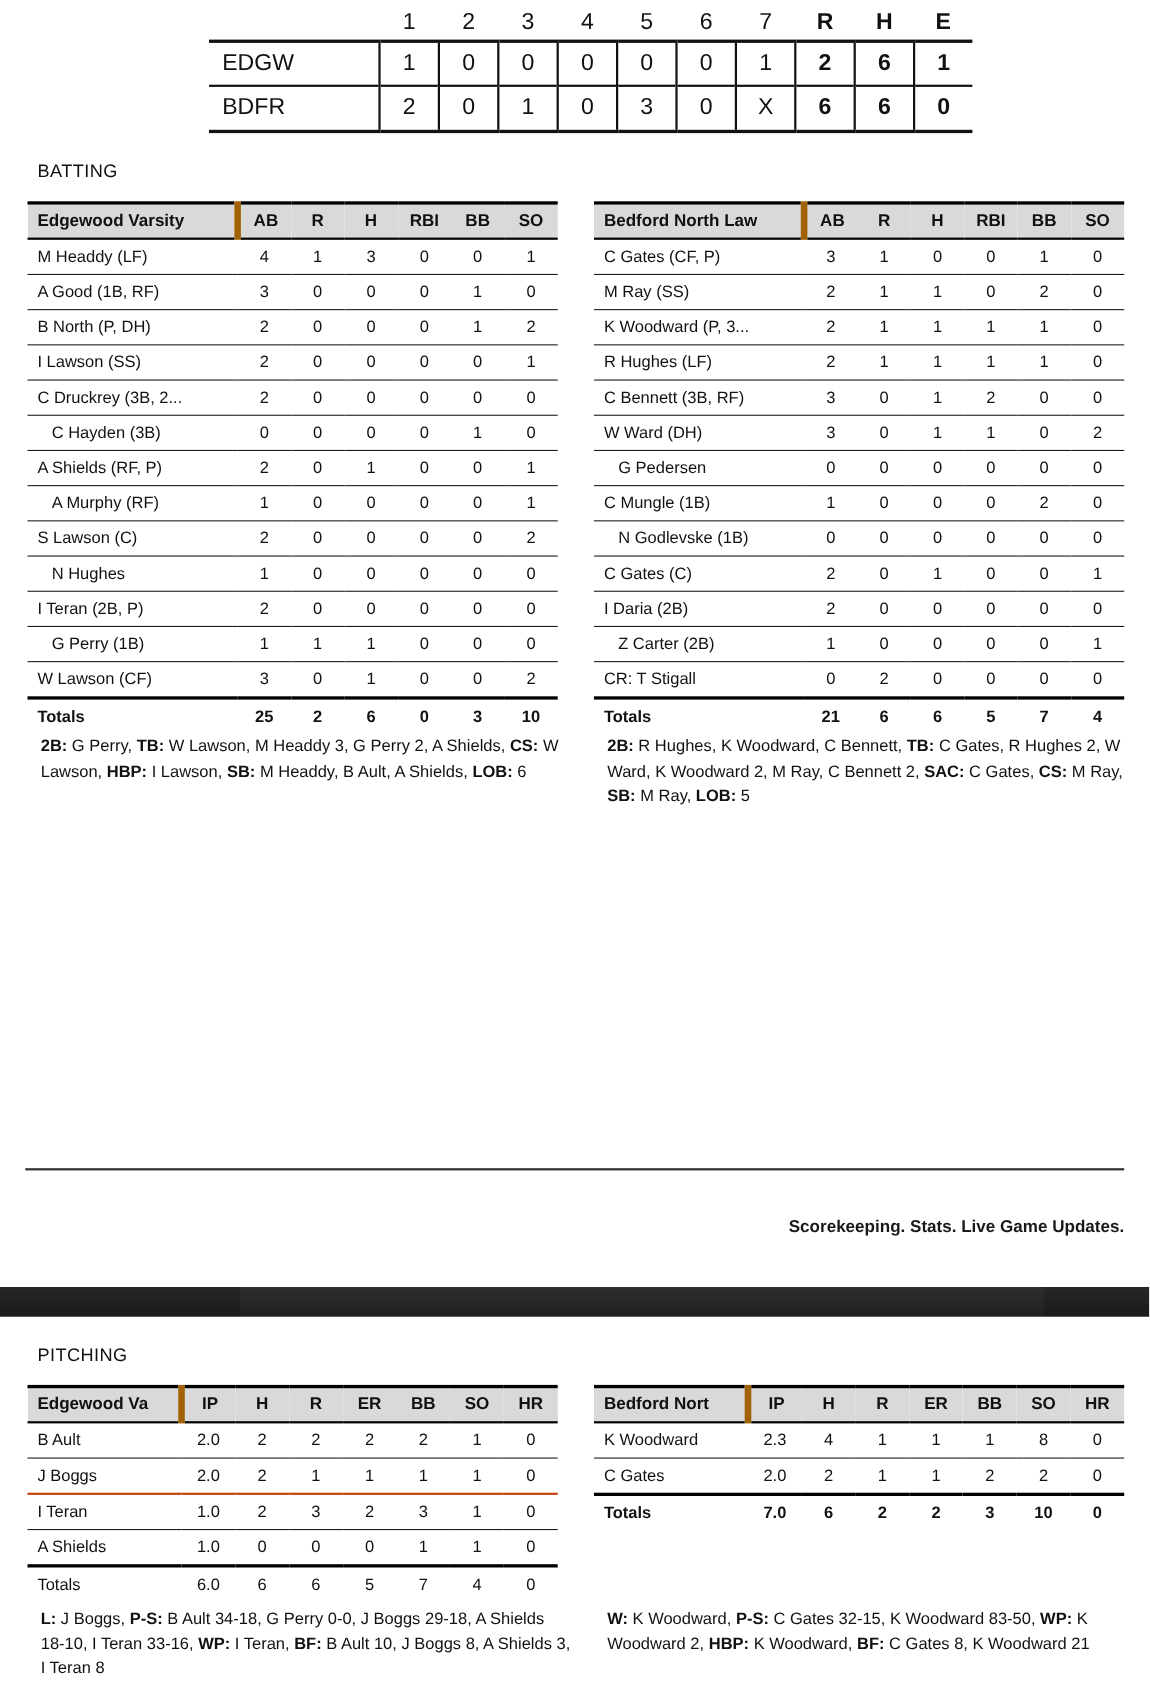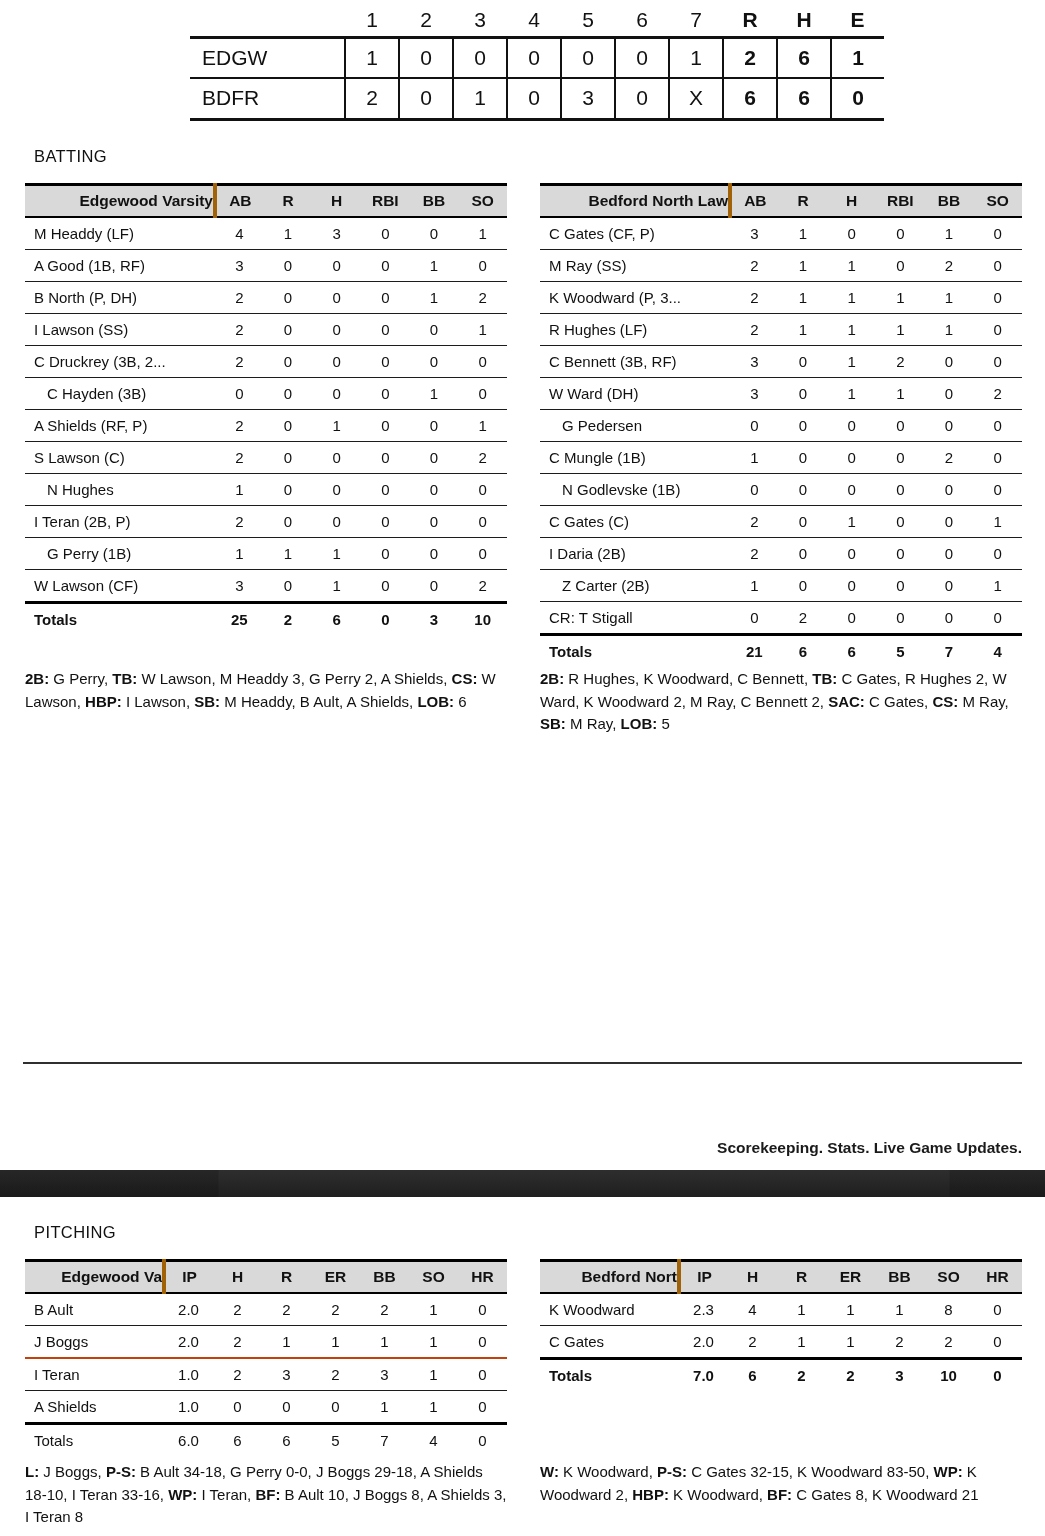--- a/index.html
+++ b/index.html
@@ -29,42 +29,42 @@
   #batting-cols{top:183px;height:640px;}
   #pitching-cols{top:1259px;height:277px;}
   .col{position:absolute;top:0;left:0;width:482px;}
   .col.right{left:515px;}
 
   
   .stat-table{border-collapse:collapse;table-layout:fixed;width:482px;color:#111;}
   .stat-table th,.stat-table td{padding:0;font-size:15px;height:31px;}
   .stat-table thead th{background:var(--header-gray,#d9d9d9);border-top:3px solid #000;
       border-bottom:2px solid #000;font-weight:bold;font-size:15.5px;height:30px;text-align:center;}
-  .stat-table thead th.name{text-align:right;padding-left:9px;white-space:nowrap;overflow:hidden;
-      border-right:4px solid #a16207;}
+  .stat-table thead th.name{text-align:left;padding-left:9px;white-space:nowrap;overflow:hidden;
+      border-right:6px solid #a16207;}
   .stat-table.cols6 .name{width:179px;}
   .stat-table.cols7 .name{width:128px;}
   .stat-table td.name{text-align:left;padding-left:9px;white-space:nowrap;overflow:hidden;}
   .stat-table td.name.indent{padding-left:22px;}
   .stat-table td.stat{text-align:center;}
   .stat-table tbody td{border-bottom:1px solid #1c1c1c;}
   .stat-table tr.bold-row td{font-weight:normal;border-top:2px solid #c2410c;}
   .stat-table tr.totals td{border-top:3px solid #000;border-bottom:none;font-weight:bold;}
   .stat-table tr.totals.regular td{font-weight:normal;}
 
   
-  .notes{position:absolute;left:0;width:482px;margin:0;font-size:15px;line-height:22.5px;color:#111;}
+  .notes{position:absolute;left:12px;width:482px;margin:0;font-size:15px;line-height:22.5px;color:#111;}
   #batting-cols .notes{top:485px;}
   #pitching-cols .notes{top:202px;}
   .notes b{font-weight:bold;}
 
   
   .divider{position:absolute;top:1062px;left:23px;width:999px;height:2px;background:#2f2f2f;}
   .tagline{position:absolute;top:1107px;left:23px;width:999px;text-align:right;
-           font-weight:bold;font-size:15.5px;color:#1a1a1a;margin-top:32px;}
+           font-weight:bold;font-size:15.5px;color:#1a1a1a;}
   .banner{position:absolute;top:1170px;left:0;width:1045px;height:27px;
       background:linear-gradient(90deg,rgba(0,0,0,.16) 0 218px,rgba(0,0,0,0) 219px 949px,rgba(0,0,0,.16) 950px),
                  linear-gradient(180deg,#2e2e2e,#1f1f1f);}
 </style>
 </head>
 <body>
 
 <div class="page">
   <table class="linescore" id="linescore">
       <thead>
@@ -185,20 +185,29 @@
             <tr>
               <td class="name">A Shields (RF, P)</td>
               <td class="stat">2</td>
               <td class="stat">0</td>
               <td class="stat">1</td>
               <td class="stat">0</td>
               <td class="stat">0</td>
               <td class="stat">1</td>
             </tr>
             <tr>
+              <td class="name indent">A Murphy (RF)</td>
+              <td class="stat">1</td>
+              <td class="stat">0</td>
+              <td class="stat">0</td>
+              <td class="stat">0</td>
+              <td class="stat">0</td>
+              <td class="stat">1</td>
+            </tr>
+            <tr>
               <td class="name">S Lawson (C)</td>
               <td class="stat">2</td>
               <td class="stat">0</td>
               <td class="stat">0</td>
               <td class="stat">0</td>
               <td class="stat">0</td>
               <td class="stat">2</td>
             </tr>
             <tr>
               <td class="name indent">N Hughes</td>

